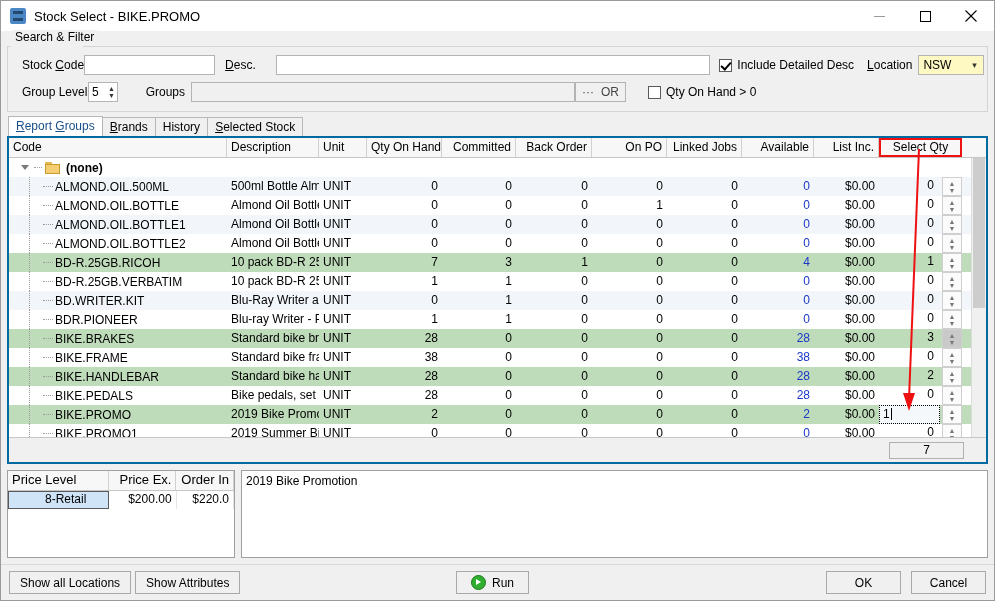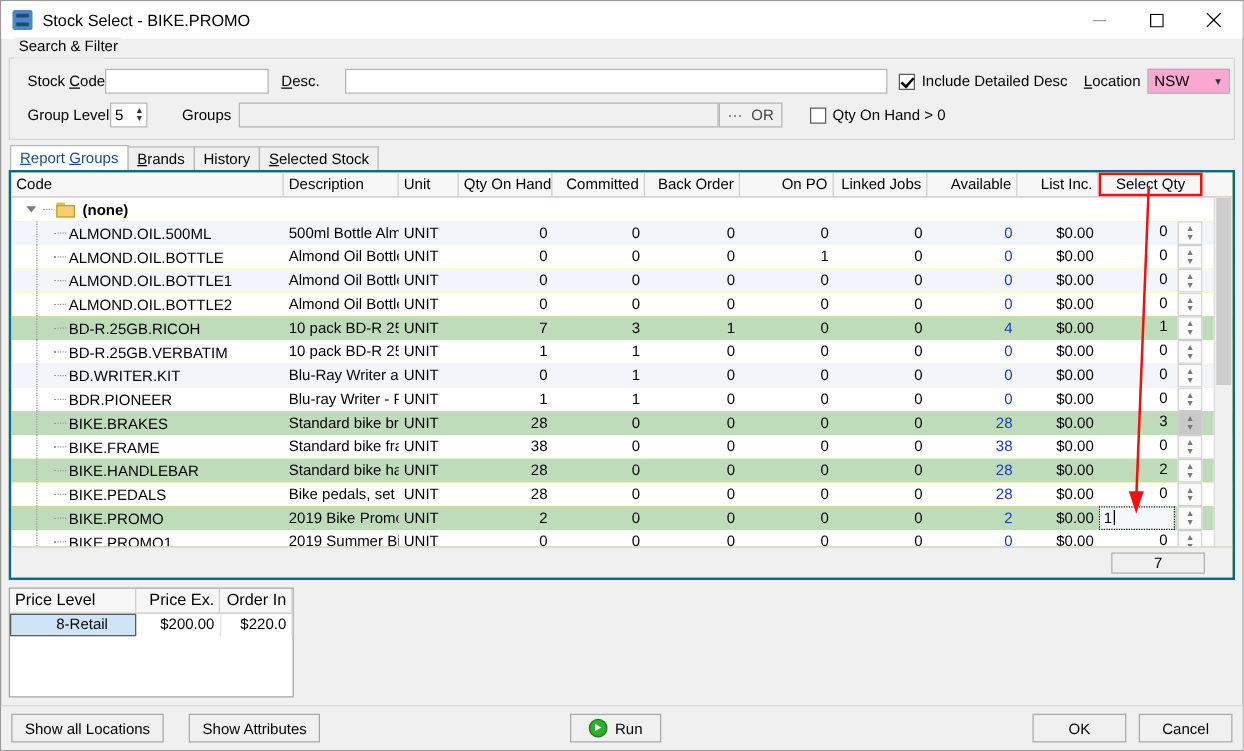--- a/index.html
+++ b/index.html
@@ -132,21 +132,21 @@
   .chkbox {
     width:13px; height:13px; border:1px solid #5a5a5a; background:#fff;
     position:relative; box-sizing:border-box; flex:0 0 auto;
   }
   .chkbox.on::after {
     content:""; position:absolute; left:3px; top:0px;
     width:4px; height:8px; border:solid #000; border-width:0 2px 2px 0;
     transform: rotate(42deg);
   }
   .combo {
-    border:1px solid #b4b4b4; background:#f9a8d4; height:20px;
+    border:1px solid #b4b4b4; background:#fef9c3; height:20px;
     box-sizing:border-box; display:flex; align-items:center;
     padding-left:4px; font-size:12px; width:73px;
   }
   .combo .cv { flex:1 1 auto; }
   .combo .carrow { width:17px; text-align:center; font-size:9px; color:#333; }
 
   .orbtn {
     border:1px solid #b4b4b4; background:#f0f0f0;
     height:20px; box-sizing:border-box;
     display:flex; align-items:center; gap:7px;
@@ -370,21 +370,21 @@
     width:13px;height:13px;border-radius:50%;
     background:#2fae2f; border:1px solid #1d7a1d;
     position:relative; flex:0 0 auto;
   }
   .runicon::after{
     content:""; position:absolute; left:4px; top:3px;
     border-left:5px solid #ffffff;
     border-top:3.5px solid transparent;
     border-bottom:3.5px solid transparent;
   }
-  .f-left { display:flex; gap:20px; }
+  .f-left { display:flex; gap:4px; }
   .f-center { position:absolute; left:455px; }
   .f-right { position:absolute; right:8px; display:flex; gap:10px; }
 
   
   .annot { position:absolute; left:0; top:0; width:995px; height:601px; pointer-events:none; }
 </style>
 </head>
 <body>
 
 <div id="app">
@@ -837,20 +837,23 @@
         <div class="hc" style="width:102px;">Price Level</div>
         <div class="hc" style="width:68px; text-align:right;">Price Ex.</div>
         <div class="hc" style="width:58px; text-align:right;">Order In</div>
       </div>
       <div class="pp-row">
         <div class="pc first" style="width:102px;">8-Retail</div>
         <div class="pc r" style="width:68px;">$200.00</div>
         <div class="pc r" style="width:58px;">$220.0</div>
       </div>
     </div>
+    <div class="desc-panel">
+      <span>2019 Bike Promotion</span>
+    </div>
   </div>
 
   <div class="footer">
     <div class="f-left">
       <button class="btn">Show all Locations</button>
       <button class="btn">Show Attributes</button>
     </div>
     <div class="f-center">
       <button class="btn runbtn">
         <span class="runicon"></span>

